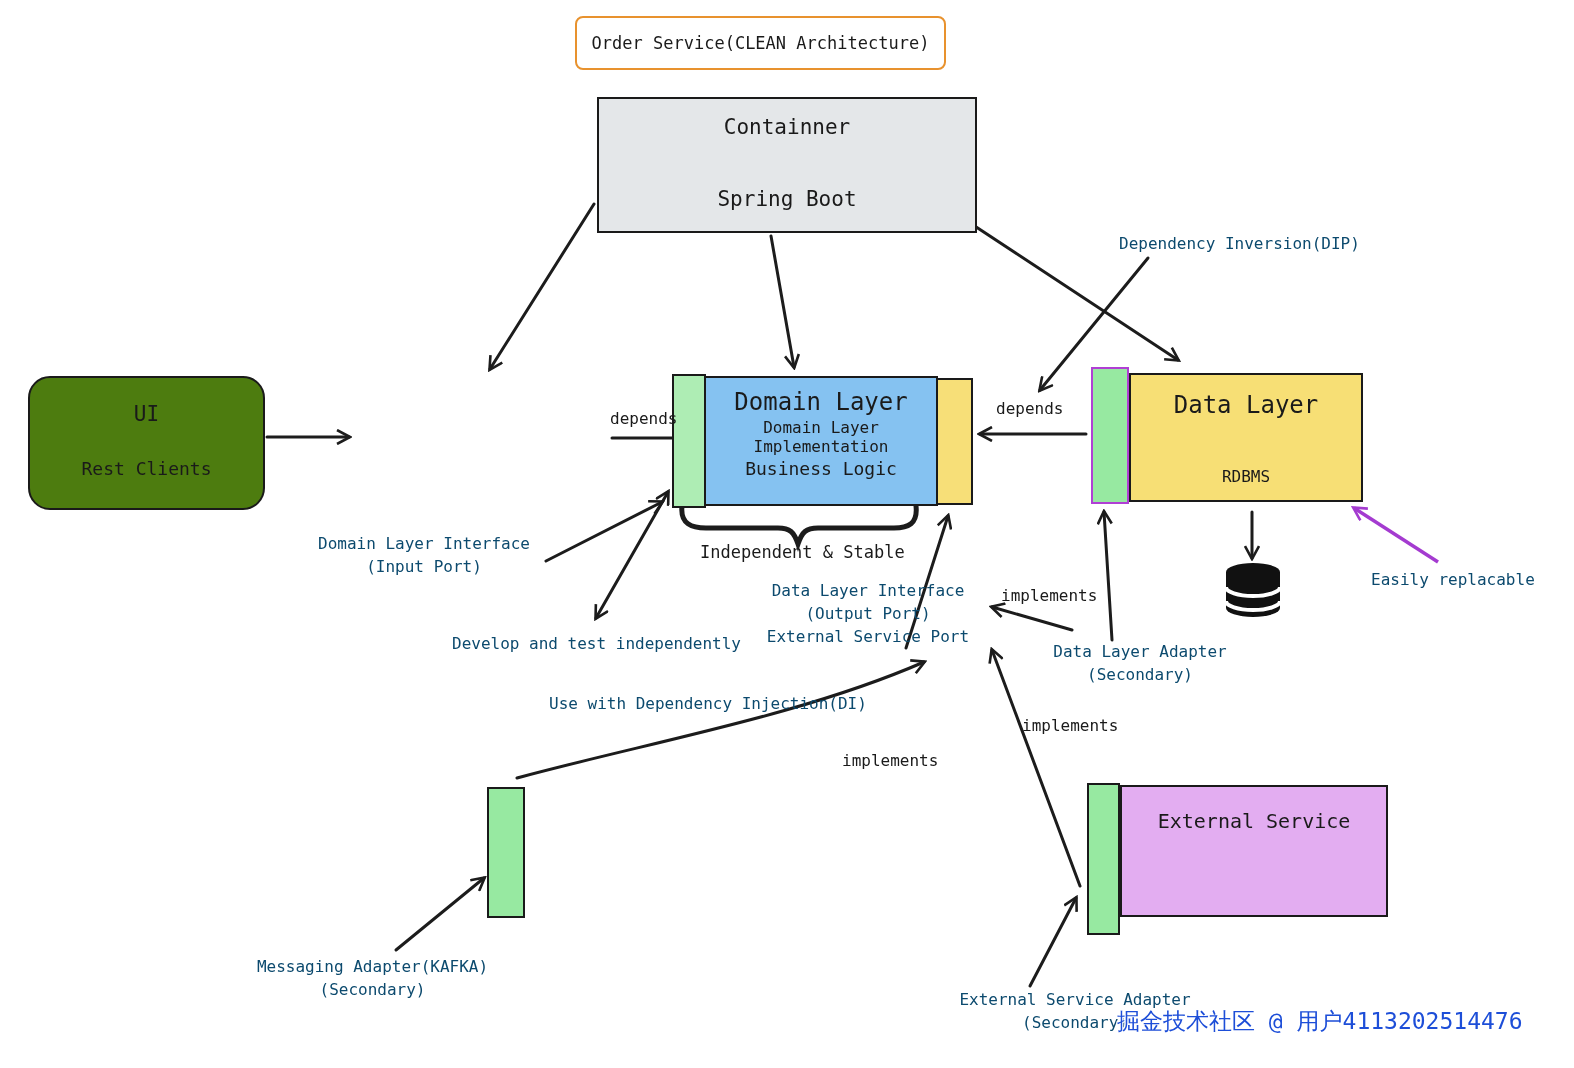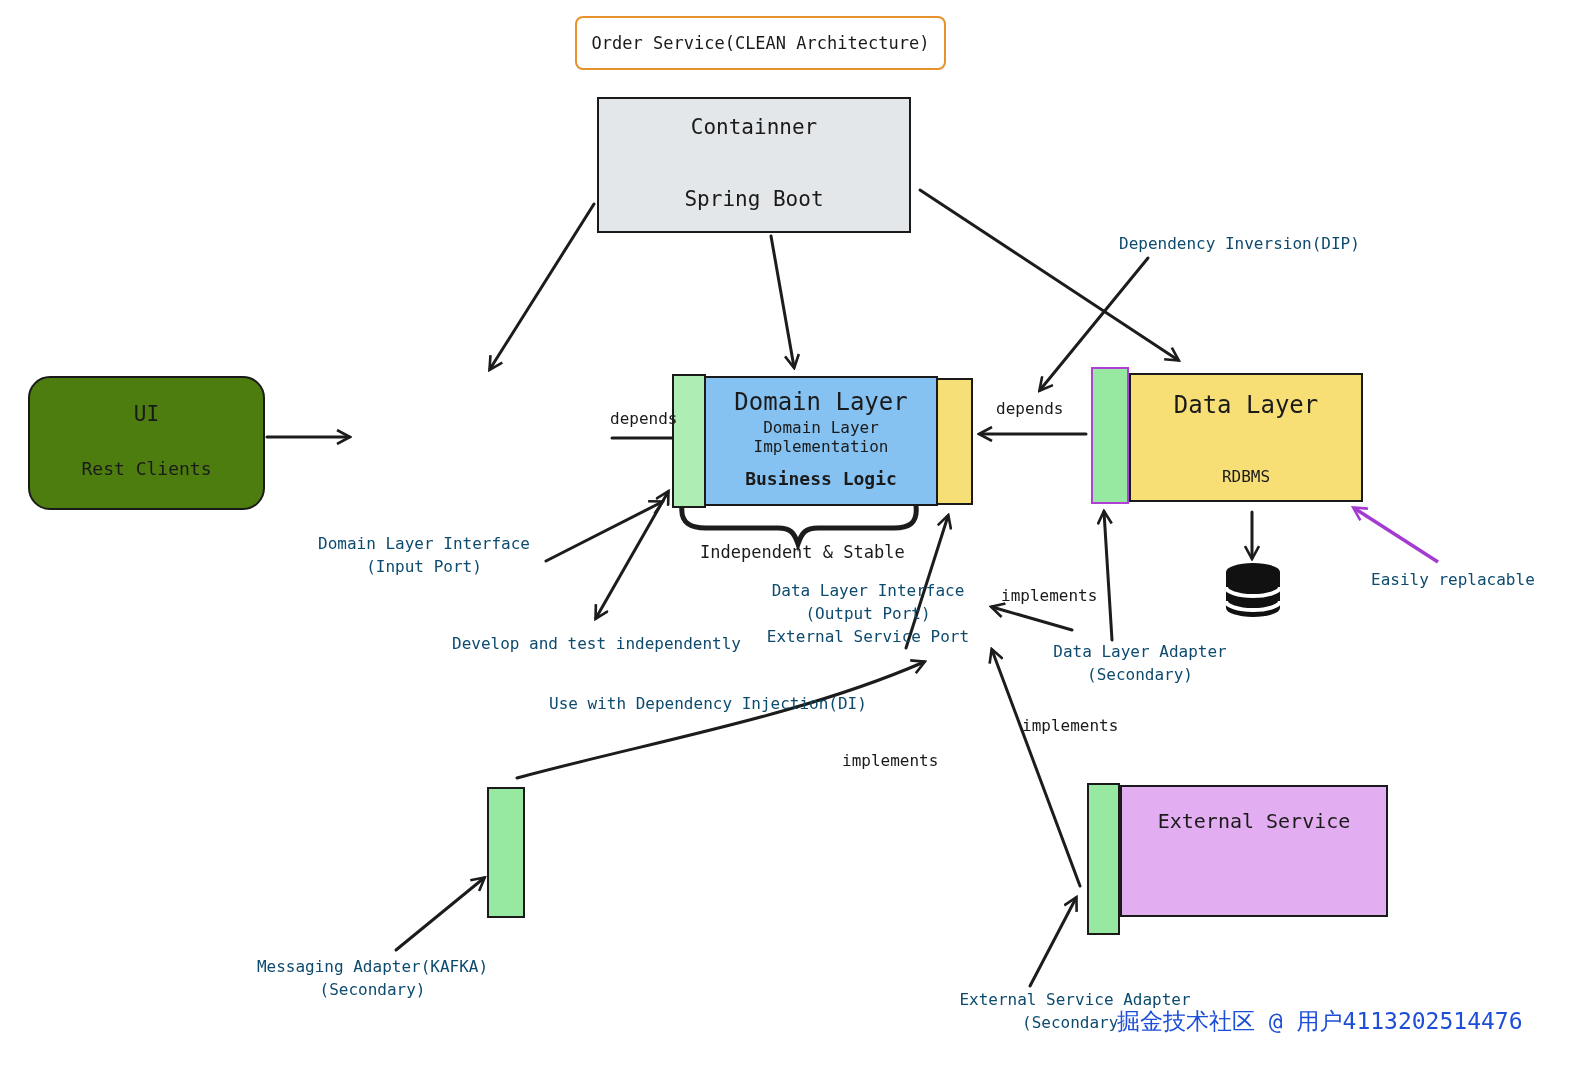--- a/index.html
+++ b/index.html
@@ -13,37 +13,37 @@
   .flexcol{display:flex;flex-direction:column;align-items:center;}
   .lbl{position:absolute;white-space:pre;font-size:16px;}
   .purple{color:#0c4a6e;}
   .black{color:#1a1a1a;}
   .center{text-align:center;white-space:normal;}
   .title-box{
     position:absolute;left:575px;top:16px;width:371px;height:54px;box-sizing:border-box;
     border:2.5px solid #e8922e;border-radius:8px;display:flex;align-items:center;justify-content:center;
     font-size:17px;background:#fff;
   }
-  .container-box{left:597px;top:97px;width:314px;height:136px;background:#e4e7e9;justify-content:space-between;padding:16px 0 20px 0;}
+  .container-box{left:597px;top:97px;width:380px;height:136px;background:#e4e7e9;justify-content:space-between;padding:16px 0 20px 0;}
   .container-box .t1{font-size:21px;}
   .container-box .t2{font-size:21px;}
   .ui-box{left:28px;top:376px;width:237px;height:134px;background:#4d7c0f;padding-top:24px;}
   .ui-box .t1{font-size:21px;}
   .ui-box .t2{font-size:18px;margin-top:32px;}
   .api-box{left:357px;top:371px;width:237px;height:142px;background:#f8c3c7;padding-top:20px;}
   .api-box .t1{font-size:24px;}
   .api-box .t2{font-size:16px;margin-top:8px;}
   .api-box .t3{font-size:18px;margin-top:4px;}
   .strip{position:absolute;box-sizing:border-box;border:2.5px solid #1a1a1a;background:#9cebA4;}
   .domain-green{left:672px;top:374px;width:34px;height:134px;background:#aeeDb4;border-width:2px;}
   .domain-main{left:704px;top:376px;width:234px;height:130px;background:#85c2f1;padding-top:10px;}
   .domain-main .t1{font-size:24px;}
   .domain-main .t2{font-size:16px;margin-top:2px;}
   .domain-main .t3{font-size:16px;}
-  .domain-main .t4{font-size:18px;margin-top:12px;font-weight:bold;}
+  .domain-main .t4{font-size:18px;margin-top:2px;}
   .domain-yellow{left:936px;top:378px;width:37px;height:127px;background:#f7df78;border-width:2px;}
   .data-green{left:1091px;top:367px;width:38px;height:137px;background:#97e9a1;border:2.5px solid #b03fd4;}
   .data-main{left:1129px;top:373px;width:234px;height:129px;background:#f7df75;justify-content:space-between;padding:16px 0 14px 0;}
   .data-main .t1{font-size:24px;}
   .data-main .t2{font-size:16px;}
   .msg-green{left:487px;top:787px;width:38px;height:131px;background:#97e9a1;}
   .msg-main{left:525px;top:790px;width:277px;height:123px;background:#f7df75;padding-top:16px;}
   .msg-main .t1{font-size:19px;}
   .ext-green{left:1087px;top:783px;width:33px;height:152px;background:#97e9a1;}
   .ext-main{left:1120px;top:785px;width:268px;height:132px;background:#e3adf1;padding-top:22px;}

